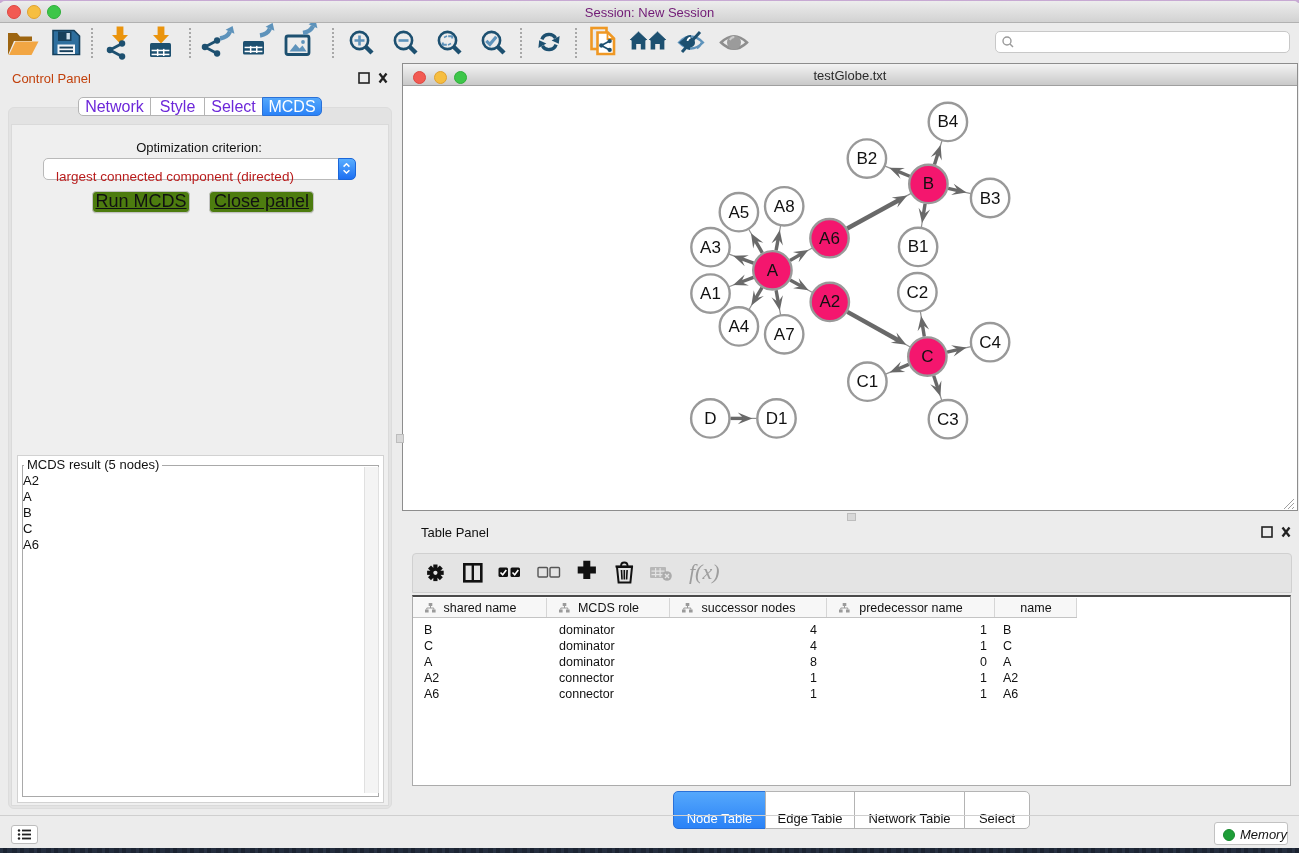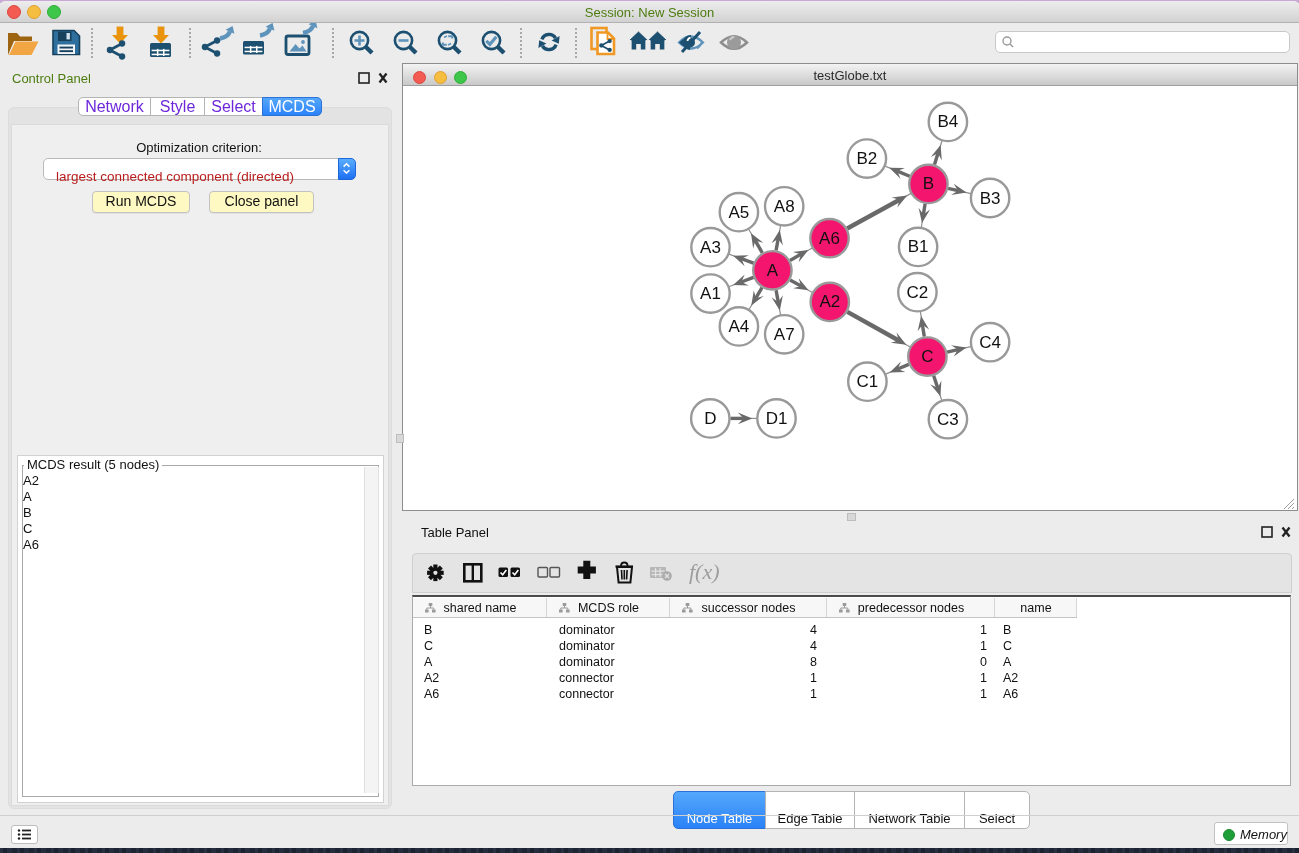--- a/index.html
+++ b/index.html
@@ -4,42 +4,42 @@
 <style>
   html,body{margin:0;padding:0;}
   body{width:1299px;height:853px;position:relative;overflow:hidden;
        font-family:"Liberation Sans",sans-serif;background:#ececec;}
   .abs{position:absolute;}
   #topstrip{left:0;top:0;width:1299px;height:3px;background:#c7a9d3;}
   #titlebar{left:0;top:1px;width:1299px;height:21px;
     background:linear-gradient(#ededed,#d2d2d2);
     border-bottom:1px solid #b1b1b1;border-radius:5px 5px 0 0;}
   .tl{width:12px;height:12px;border-radius:50%;top:5px;}
-  #ttl{left:0;top:5px;width:1299px;text-align:center;font-size:13px;color:#4d7c0f;}
+  #ttl{left:0;top:5px;width:1299px;text-align:center;font-size:13px;color:#701a75;}
   #toolbar{left:0;top:23px;width:1299px;height:40px;}
   .vsep{top:28px;width:0px;height:30px;border-left:2px dotted #a8a8a8;}
   #search{left:995px;top:31px;width:293px;height:20px;background:#fff;
     border:1px solid #c8c8c8;border-radius:5px;}
   
-  #cptitle{left:12px;top:71px;font-size:13px;color:#4d7c0f;}
+  #cptitle{left:12px;top:71px;font-size:13px;color:#c2410c;}
   #tabpane{left:8px;top:107px;width:382px;height:700px;background:#e3e3e3;
      border-radius:6px;border:1px solid #dcdcdc;}
   #innerpane{left:11px;top:124px;width:376px;height:680px;background:#efefef;
      border:1px solid #dadada;}
   .tab{position:absolute;top:0;height:15px;background:#fff;border:1px solid #b4b4b4;
      text-align:center;color:#6d28d9;padding-top:2px;line-height:14px;}
   #optlabel{left:11px;top:140px;width:376px;text-align:center;font-size:13px;color:#111;}
   #dropdown{left:43px;top:158px;width:310px;height:20px;background:#fff;
      border:1px solid #b9b9b9;border-radius:5px;}
   #dropstep{left:338px;top:158px;width:16px;height:20px;border-radius:0 5px 5px 0;
      background:linear-gradient(#59aeff,#1d6ff2);border:1px solid #1b66d9;}
   #droptext{left:56px;top:161px;font-size:13.5px;color:#b91c1c;margin-top:8px;}
-  .btn{position:absolute;height:20px;background:#fef9c3;border:1px solid #c2c2c2;
-     border-radius:4px;font-size:14px;color:#111;text-align:center;line-height:19px;
-     box-shadow:0 1px 0 rgba(0,0,0,0.05);}
+  .btn{position:absolute;height:20px;background:#4d7c0f;border:1px solid #c2c2c2;
+     border-radius:4px;font-size:18px;color:#111;text-align:center;line-height:19px;
+     box-shadow:0 1px 0 rgba(0,0,0,0.05);text-decoration:underline;}
   #resultbox{left:17px;top:455px;width:365px;height:346px;background:#fff;
      border:1px solid #d2d2d2;}
   #groupbox{left:4px;top:9px;width:355px;height:330px;border:1px solid #a9a9a9;}
   #grouplabel{left:6px;top:1px;background:#fff;padding:0 3px;font-size:13px;color:#111;}
   #mlist{left:5px;top:17px;font-size:13px;color:#111;line-height:16px;}
   #vscroll{left:346px;top:11px;width:13px;height:326px;background:#f4f4f4;border-left:1px solid #e0e0e0;border-right:1px solid #e0e0e0;}
   
   #netwin{left:402px;top:63px;width:894px;height:446px;background:#fff;border:1px solid #8d8d8d;}
   #nettitle{left:0;top:0;width:100%;height:21px;background:linear-gradient(#f3f3f3,#c9c9c9);
      border-bottom:1px solid #9f9f9f;}
@@ -407,21 +407,21 @@
 </svg>
 <div class="th" style="left:257px;width:156px;"></div>
 <div class="thlabel" style="left:257px;width:157px;">successor nodes</div>
 <svg style="position:absolute;left:269px;top:6px;" width="11" height="10" viewBox="0 0 11 10">
 <rect x="3.7" y="0" width="3.6" height="3" fill="#9a9a9a"></rect>
 <rect x="0" y="6.5" width="3.6" height="3" fill="#9a9a9a"></rect>
 <rect x="7" y="6.5" width="3.6" height="3" fill="#9a9a9a"></rect>
 <path d="M5.5,3 v2 M1.8,6.5 v-1.5 h7 v1.5" fill="none" stroke="#9a9a9a" stroke-width="1"></path>
 </svg>
 <div class="th" style="left:414px;width:167px;"></div>
-<div class="thlabel" style="left:414px;width:168px;">predecessor nodes</div>
+<div class="thlabel" style="left:414px;width:168px;">predecessor name</div>
 <svg style="position:absolute;left:426px;top:6px;" width="11" height="10" viewBox="0 0 11 10">
 <rect x="3.7" y="0" width="3.6" height="3" fill="#9a9a9a"></rect>
 <rect x="0" y="6.5" width="3.6" height="3" fill="#9a9a9a"></rect>
 <rect x="7" y="6.5" width="3.6" height="3" fill="#9a9a9a"></rect>
 <path d="M5.5,3 v2 M1.8,6.5 v-1.5 h7 v1.5" fill="none" stroke="#9a9a9a" stroke-width="1"></path>
 </svg>
 <div class="th" style="left:582px;width:81px;"></div>
 <div class="thlabel" style="left:582px;width:82px;">name</div>
 <div style="position:absolute;left:0;top:20px;width:664px;height:1px;background:#c4c4c4;"></div>
 <div class="cell" style="left:11px;top:26px;">B</div>

